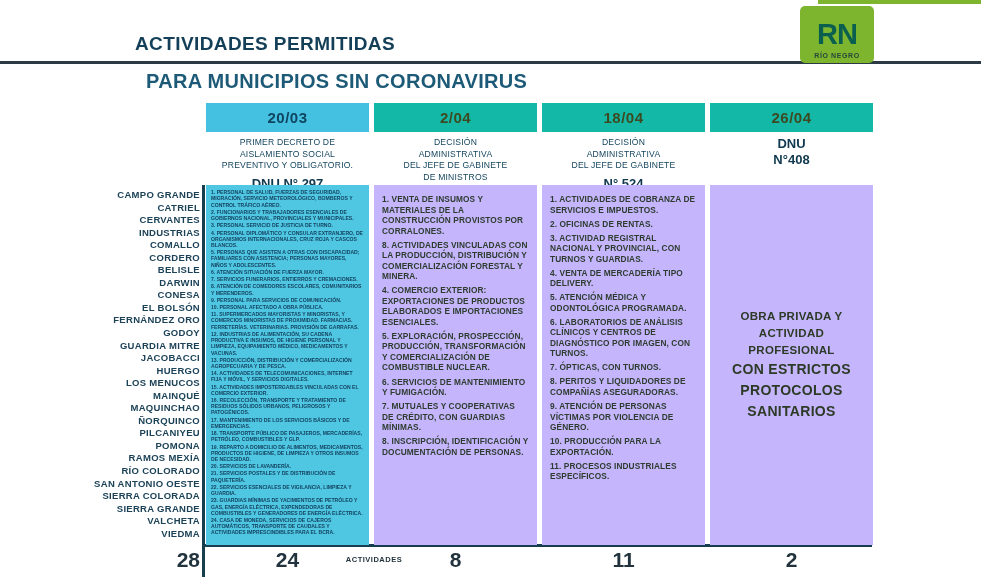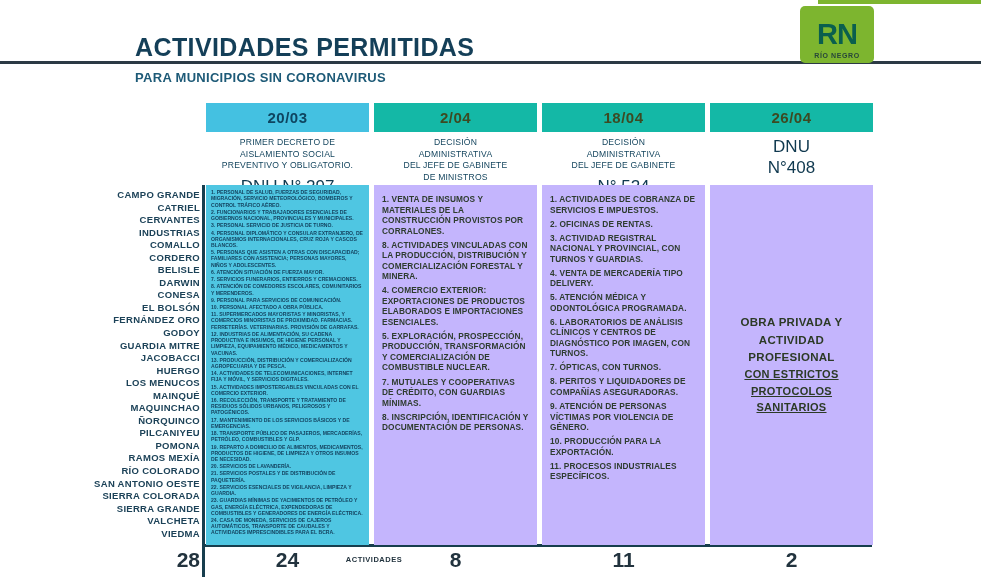--- a/index.html
+++ b/index.html
@@ -1,22 +1,22 @@
 <!DOCTYPE html>
 <html><head>
 <meta charset="utf-8">
 <style>
   html,body{margin:0;padding:0;background:#ffffff;}
   .page{position:relative;width:981px;height:587px;background:#ffffff;overflow:hidden;
         font-family:"Liberation Sans", sans-serif;}
   .top-strip{position:absolute;left:818px;top:0;width:163px;height:4px;background:#7db52f;}
-  .title1{position:absolute;left:135px;top:33px;font-size:25px;font-weight:800;
+  .title1{position:absolute;left:135px;top:33px;font-size:19px;font-weight:800;
           letter-spacing:.4px;color:#143f58;}
   .title-rule{position:absolute;left:0;top:61px;width:981px;height:3px;background:#2c3a45;}
-  .title2{position:absolute;left:135px;top:70px;font-size:13px;font-weight:700;
+  .title2{position:absolute;left:146px;top:70px;font-size:20px;font-weight:700;
           letter-spacing:.3px;color:#1d5a77;}
   .logo{position:absolute;left:800px;top:6px;width:74px;height:57px;background:#7db52f;
         border-radius:5px;text-align:center;z-index:5;}
   .logo-rn{margin-top:14px;font-size:29px;font-weight:800;letter-spacing:-1px;color:#0a5f4e;line-height:1;}
   .logo-name{margin-top:3px;font-size:7px;font-weight:800;letter-spacing:.6px;color:#27453a;}
 
   .muni-list{position:absolute;left:55px;top:189px;width:145px;text-align:right;}
   .muni{font-size:9.5px;font-weight:700;color:#1c4258;letter-spacing:.3px;
         line-height:12.55px;white-space:nowrap;}
 
@@ -24,37 +24,37 @@
   .axis-h{position:absolute;left:202px;top:544px;width:670px;height:2.5px;background:#173e4e;}
 
   .col{position:absolute;top:103px;width:163px;}
   .col-1{left:206px;} .col-2{left:374px;} .col-3{left:542px;} .col-4{left:710px;}
   .date-box{height:29px;display:flex;align-items:center;justify-content:center;
             font-size:15px;font-weight:800;letter-spacing:.5px;}
   .date-cyan{background:#44c1e1;color:#0e4560;}
   .date-green{background:#14b8a6;color:#3c4a22;}
   .subtitle{margin-top:5px;text-align:center;font-size:8.6px;font-weight:400;
             color:#14455e;line-height:1.35;letter-spacing:.2px;white-space:pre-line;}
-  .law{margin-top:4px;text-align:center;font-size:17px;font-weight:400;color:#10394f;
+  .law{margin-top:4px;text-align:center;font-size:13px;font-weight:700;color:#10394f;
        line-height:1.25;white-space:pre-line;}
   .content{position:absolute;top:82px;left:0;width:163px;height:360px;overflow:hidden;
            box-sizing:border-box;}
   .content-cyan{background:#4fc6e2;}
   .content-green{background:#c4b5fd;}
   .scale-wrap{width:326px;transform:scale(0.5);transform-origin:0 0;
               padding:9px 10px;box-sizing:border-box;}
   .content-cyan .act-item{font-size:10.2px;font-weight:700;color:#123f5c;
                           line-height:1.22;margin-bottom:2px;}
   .content-green{padding:9px 8px;}
   .content-green .act-item{font-size:8.3px;font-weight:700;color:#2e3c2f;
                            line-height:1.27;margin-bottom:3.5px;letter-spacing:.1px;}
   .content-center{display:flex;flex-direction:column;align-items:center;justify-content:center;
                   text-align:center;padding:10px 12px;}
   .hl-bold{font-size:11.5px;font-weight:800;color:#2c3a26;line-height:1.5;letter-spacing:.3px;}
-  .hl-reg{font-size:11px;font-weight:600;color:#2c3a26;line-height:1.5;letter-spacing:.3px;text-decoration:underline;}
+  .hl-reg{font-size:14px;font-weight:600;color:#2c3a26;line-height:1.5;letter-spacing:.3px;}
 
   .count{position:absolute;top:548px;font-size:21px;font-weight:800;color:#22333e;
          text-align:center;width:163px;}
   .count-muni{left:55px;width:145px;text-align:right;}
   .count-1{left:206px;} .count-2{left:374px;} .count-3{left:542px;} .count-4{left:710px;}
   .activities-label{position:absolute;left:336px;top:555px;width:76px;text-align:center;
                     font-size:7.5px;font-weight:800;letter-spacing:.5px;color:#22333e;}
 </style>
 </head>
 <body>
@@ -147,20 +147,21 @@
     <div class="subtitle">DECISIÓN
 ADMINISTRATIVA
 DEL JEFE DE GABINETE
 DE MINISTROS</div>
     <div class="law">N° 450</div>
     <div class="content content-green">
         <div class="act-item">1. VENTA DE INSUMOS Y MATERIALES DE LA CONSTRUCCIÓN PROVISTOS POR CORRALONES.</div>
         <div class="act-item">8. ACTIVIDADES VINCULADAS CON LA PRODUCCIÓN, DISTRIBUCIÓN Y COMERCIALIZACIÓN FORESTAL Y MINERA.</div>
         <div class="act-item">4. COMERCIO EXTERIOR: EXPORTACIONES DE PRODUCTOS ELABORADOS E IMPORTACIONES ESENCIALES.</div>
         <div class="act-item">5. EXPLORACIÓN, PROSPECCIÓN, PRODUCCIÓN, TRANSFORMACIÓN Y COMERCIALIZACIÓN DE COMBUSTIBLE NUCLEAR.</div>
+        <div class="act-item">6. SERVICIOS DE MANTENIMIENTO Y FUMIGACIÓN.</div>
         <div class="act-item">7. MUTUALES Y COOPERATIVAS DE CRÉDITO, CON GUARDIAS MÍNIMAS.</div>
         <div class="act-item">8. INSCRIPCIÓN, IDENTIFICACIÓN Y DOCUMENTACIÓN DE PERSONAS.</div>
       </div>
   </div>
 
   <div class="col col-3">
     <div class="date-box date-green">18/04</div>
     <div class="subtitle">DECISIÓN
 ADMINISTRATIVA
 DEL JEFE DE GABINETE</div>

